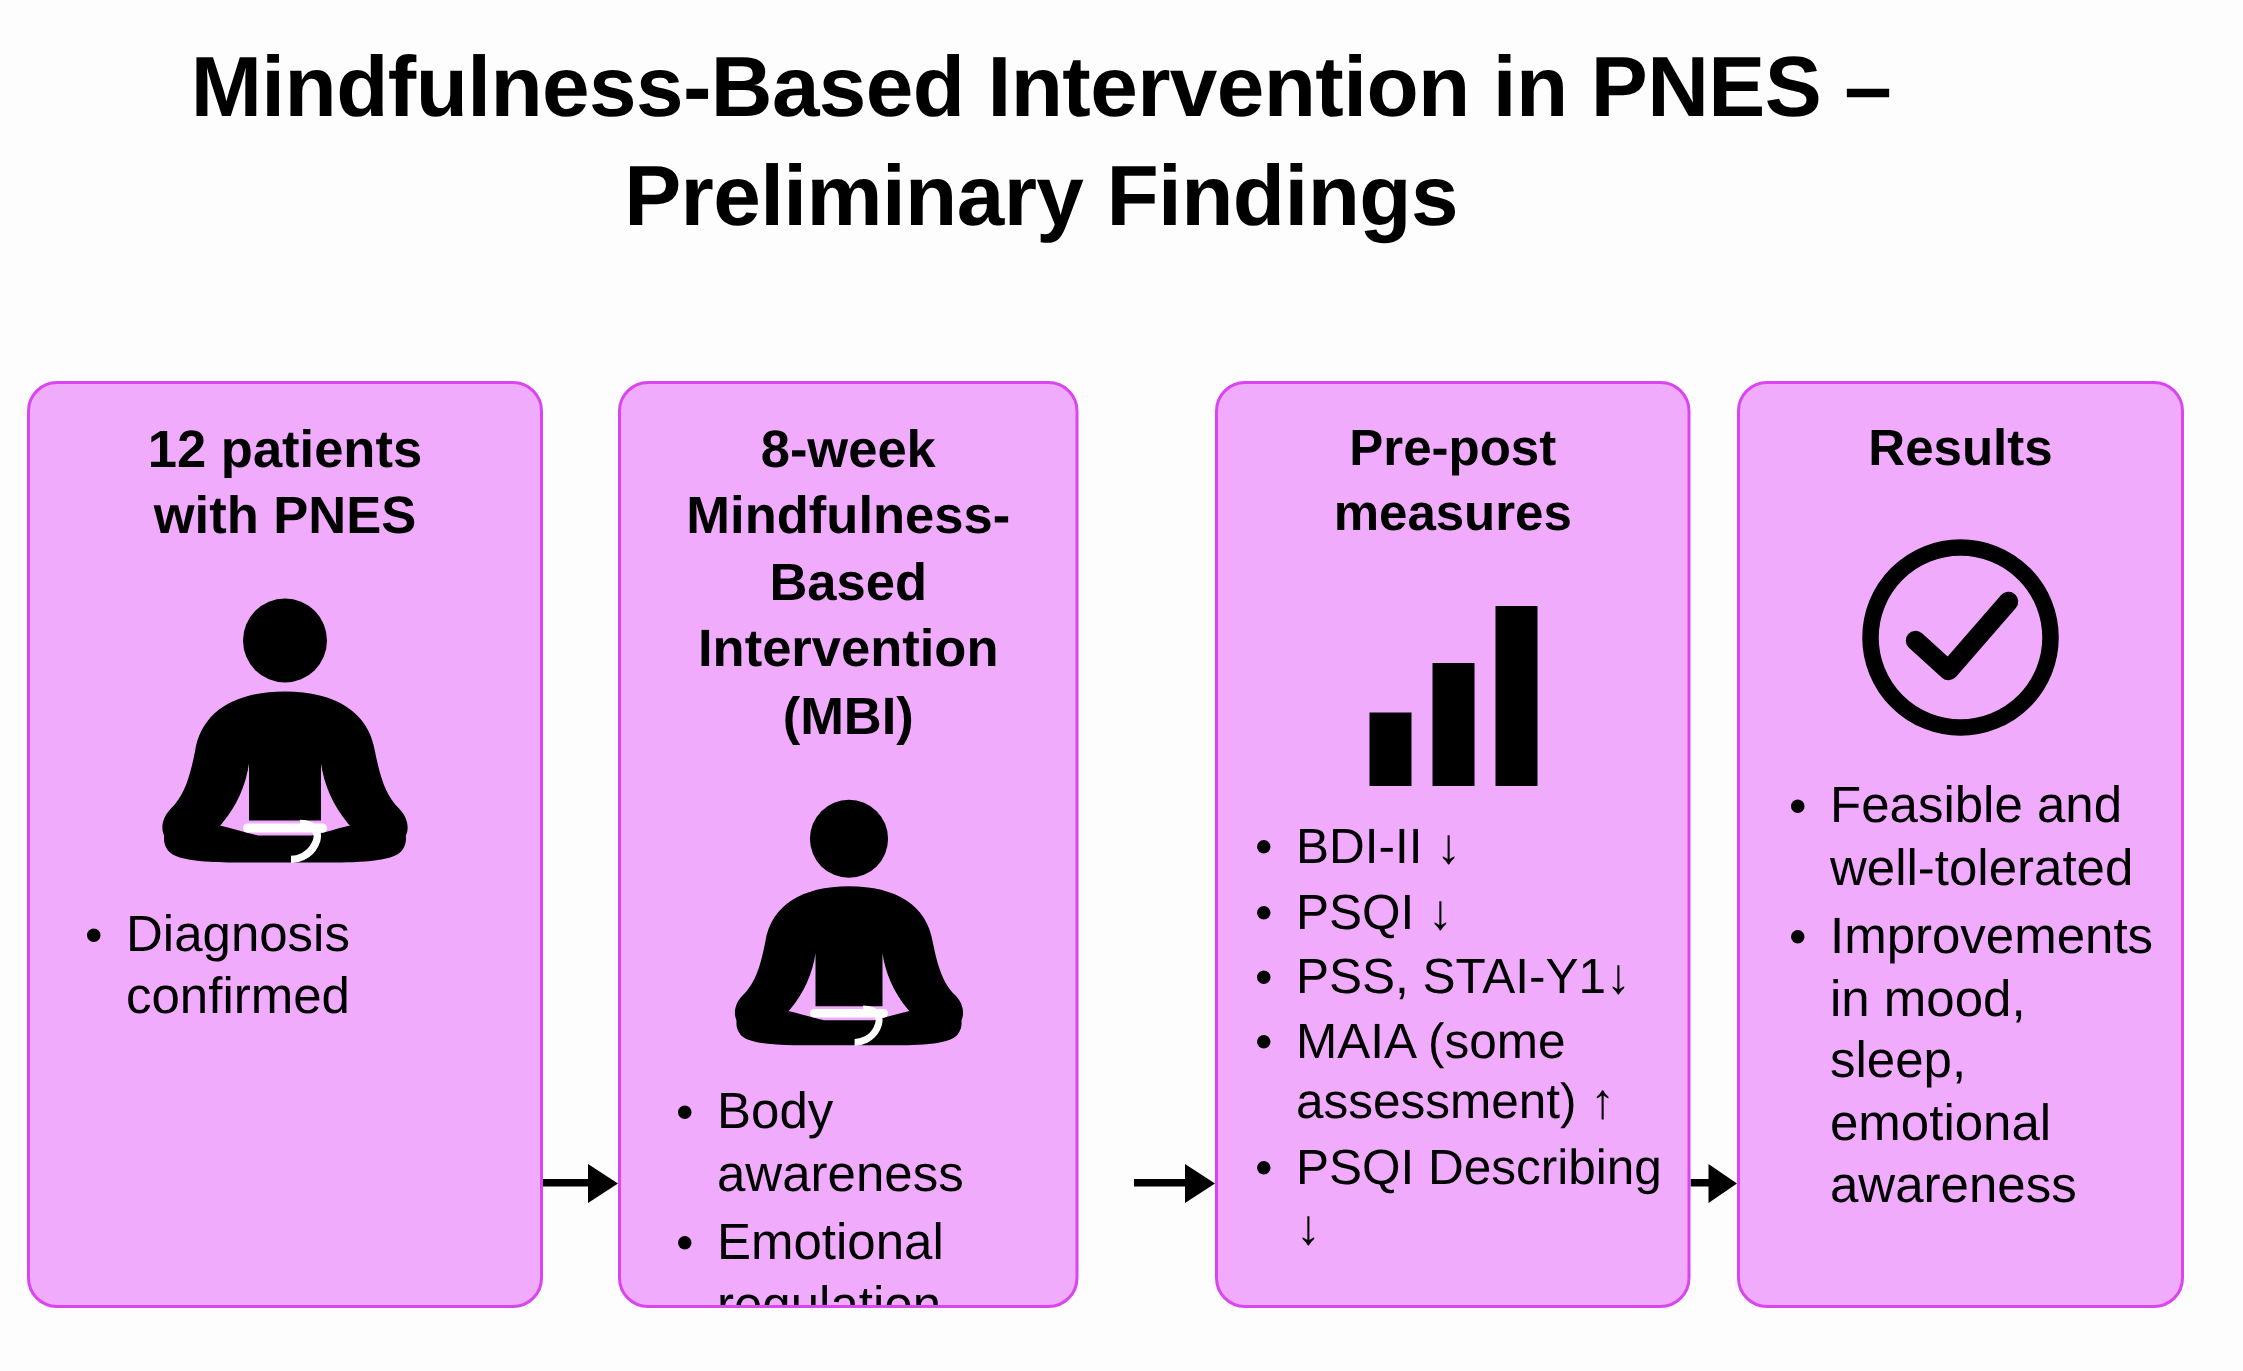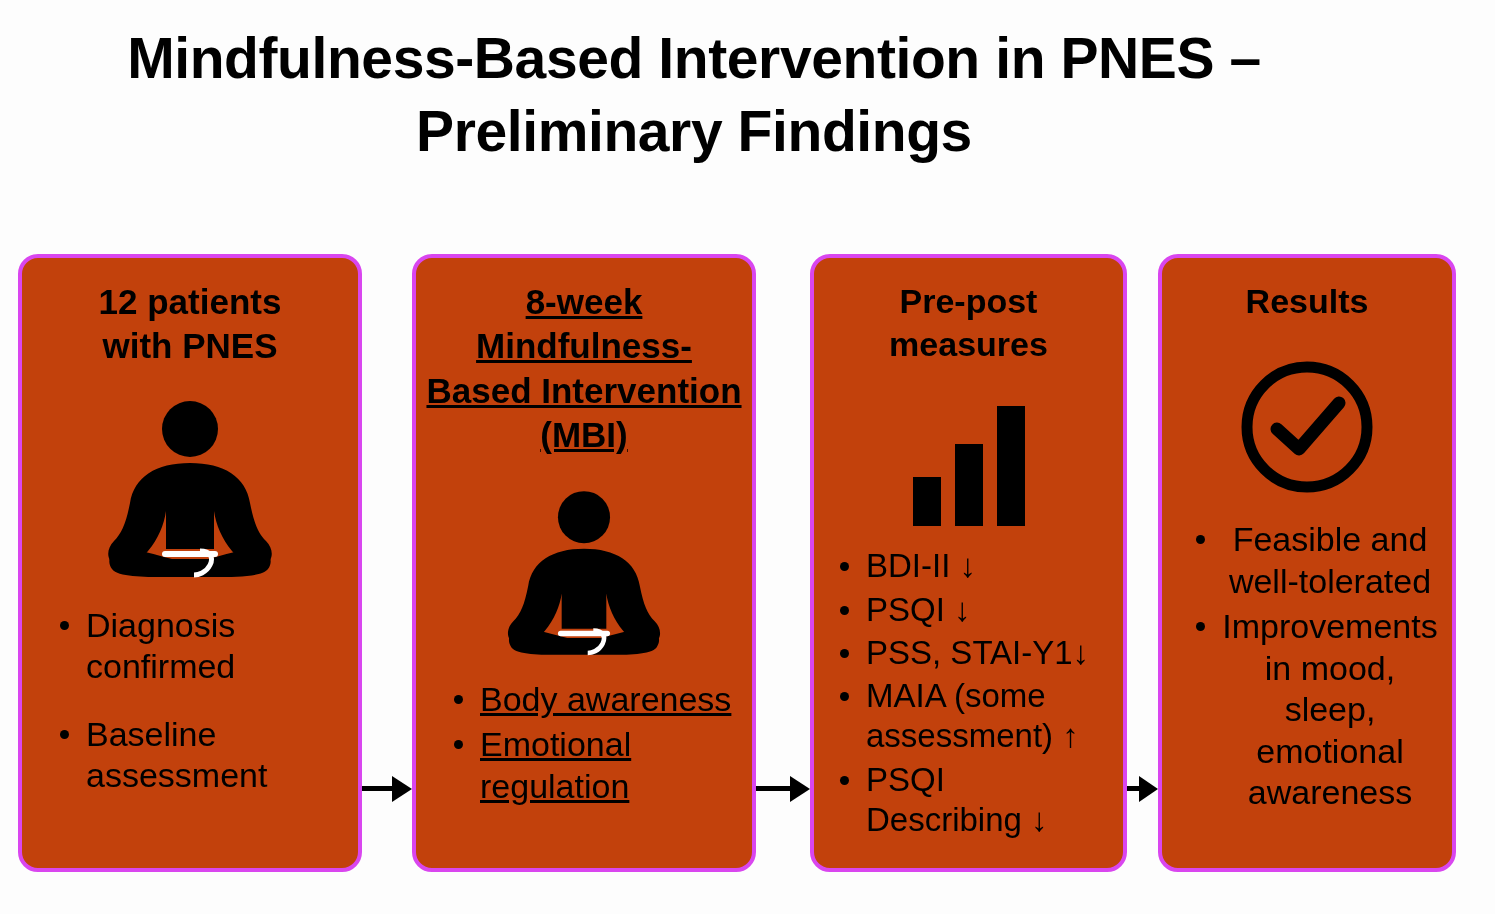--- a/index.html
+++ b/index.html
@@ -35,28 +35,28 @@
     left: 0;
     top: 254px;
     width: 1495px;
     height: 620px;
   }
 
   .box {
     position: absolute;
     top: 0;
     height: 618px;
-    background: #c2410c;
-    border: 4px solid #d946ef;
+    background: #f0abfc;
+    border: 2px solid #d946ef;
     border-radius: 20px;
     box-sizing: border-box;
     overflow: hidden;
   }
   .box-1 { left: 18px;   width: 344px; }
-  .box-2 { left: 412px;  width: 344px; text-decoration: underline; }
+  .box-2 { left: 412px;  width: 307px; }
   .box-3 { left: 810px;  width: 317px; }
   .box-4 { left: 1158px; width: 298px; }
 
   .box-head {
     text-align: center;
     font-weight: bold;
     font-size: 35px;
     line-height: 1.27;
     margin-top: 22px;
     padding: 0 10px;
@@ -99,21 +99,21 @@
     border-radius: 50%;
     background: #000;
   }
   .box-1 ul.bullets { margin-top: 26px; font-size: 34px; }
   .box-1 ul.bullets li { margin-bottom: 26px; }
   .box-2 ul.bullets { margin-top: 22px; font-size: 34px; }
   .box-2 ul.bullets li { margin-bottom: 4px; }
   .box-3 ul.bullets { margin-top: 18px; padding-left: 22px; font-size: 33px; }
   .box-3 ul.bullets li { margin-bottom: 3px; }
   .box-4 ul.bullets { margin-top: 24px; padding-left: 30px; font-size: 34px; }
-  .box-4 ul.bullets li { margin-bottom: 4px; text-align: center; }
+  .box-4 ul.bullets li { margin-bottom: 4px; }
 
   
   .arrow {
     position: absolute;
     top: 519px;
     height: 32px;
   }
   .arrow-1 { left: 362px; width: 50px; }
   .arrow-2 { left: 756px; width: 54px; }
   .arrow-3 { left: 1127px; width: 31px; }
@@ -153,21 +153,20 @@
                  C 170 162, 166 150, 152 150
                  C 138 150, 120 156, 104 160
                  L 68 160
                  C 52 156, 34 150, 20 150 Z" fill="#000"></path>
         <rect x="58" y="152" width="56" height="6" rx="3" fill="#ffffff"></rect>
         <path d="M96 152 C 106 152, 110 158, 106 166 C 102 174, 94 176, 90 176" fill="none" stroke="#ffffff" stroke-width="5"></path>
       </svg>
     </div>
     <ul class="bullets">
       <li>Diagnosis confirmed</li>
-      <li>Baseline assessment</li>
     </ul>
   </div>
 
   <div class="box box-2">
     <div class="box-head">8-week
 Mindfulness-
 Based Intervention
 (MBI)</div>
     <div class="icon-wrap icon-2">
       <svg width="160" height="168" viewBox="0 0 172 180">

